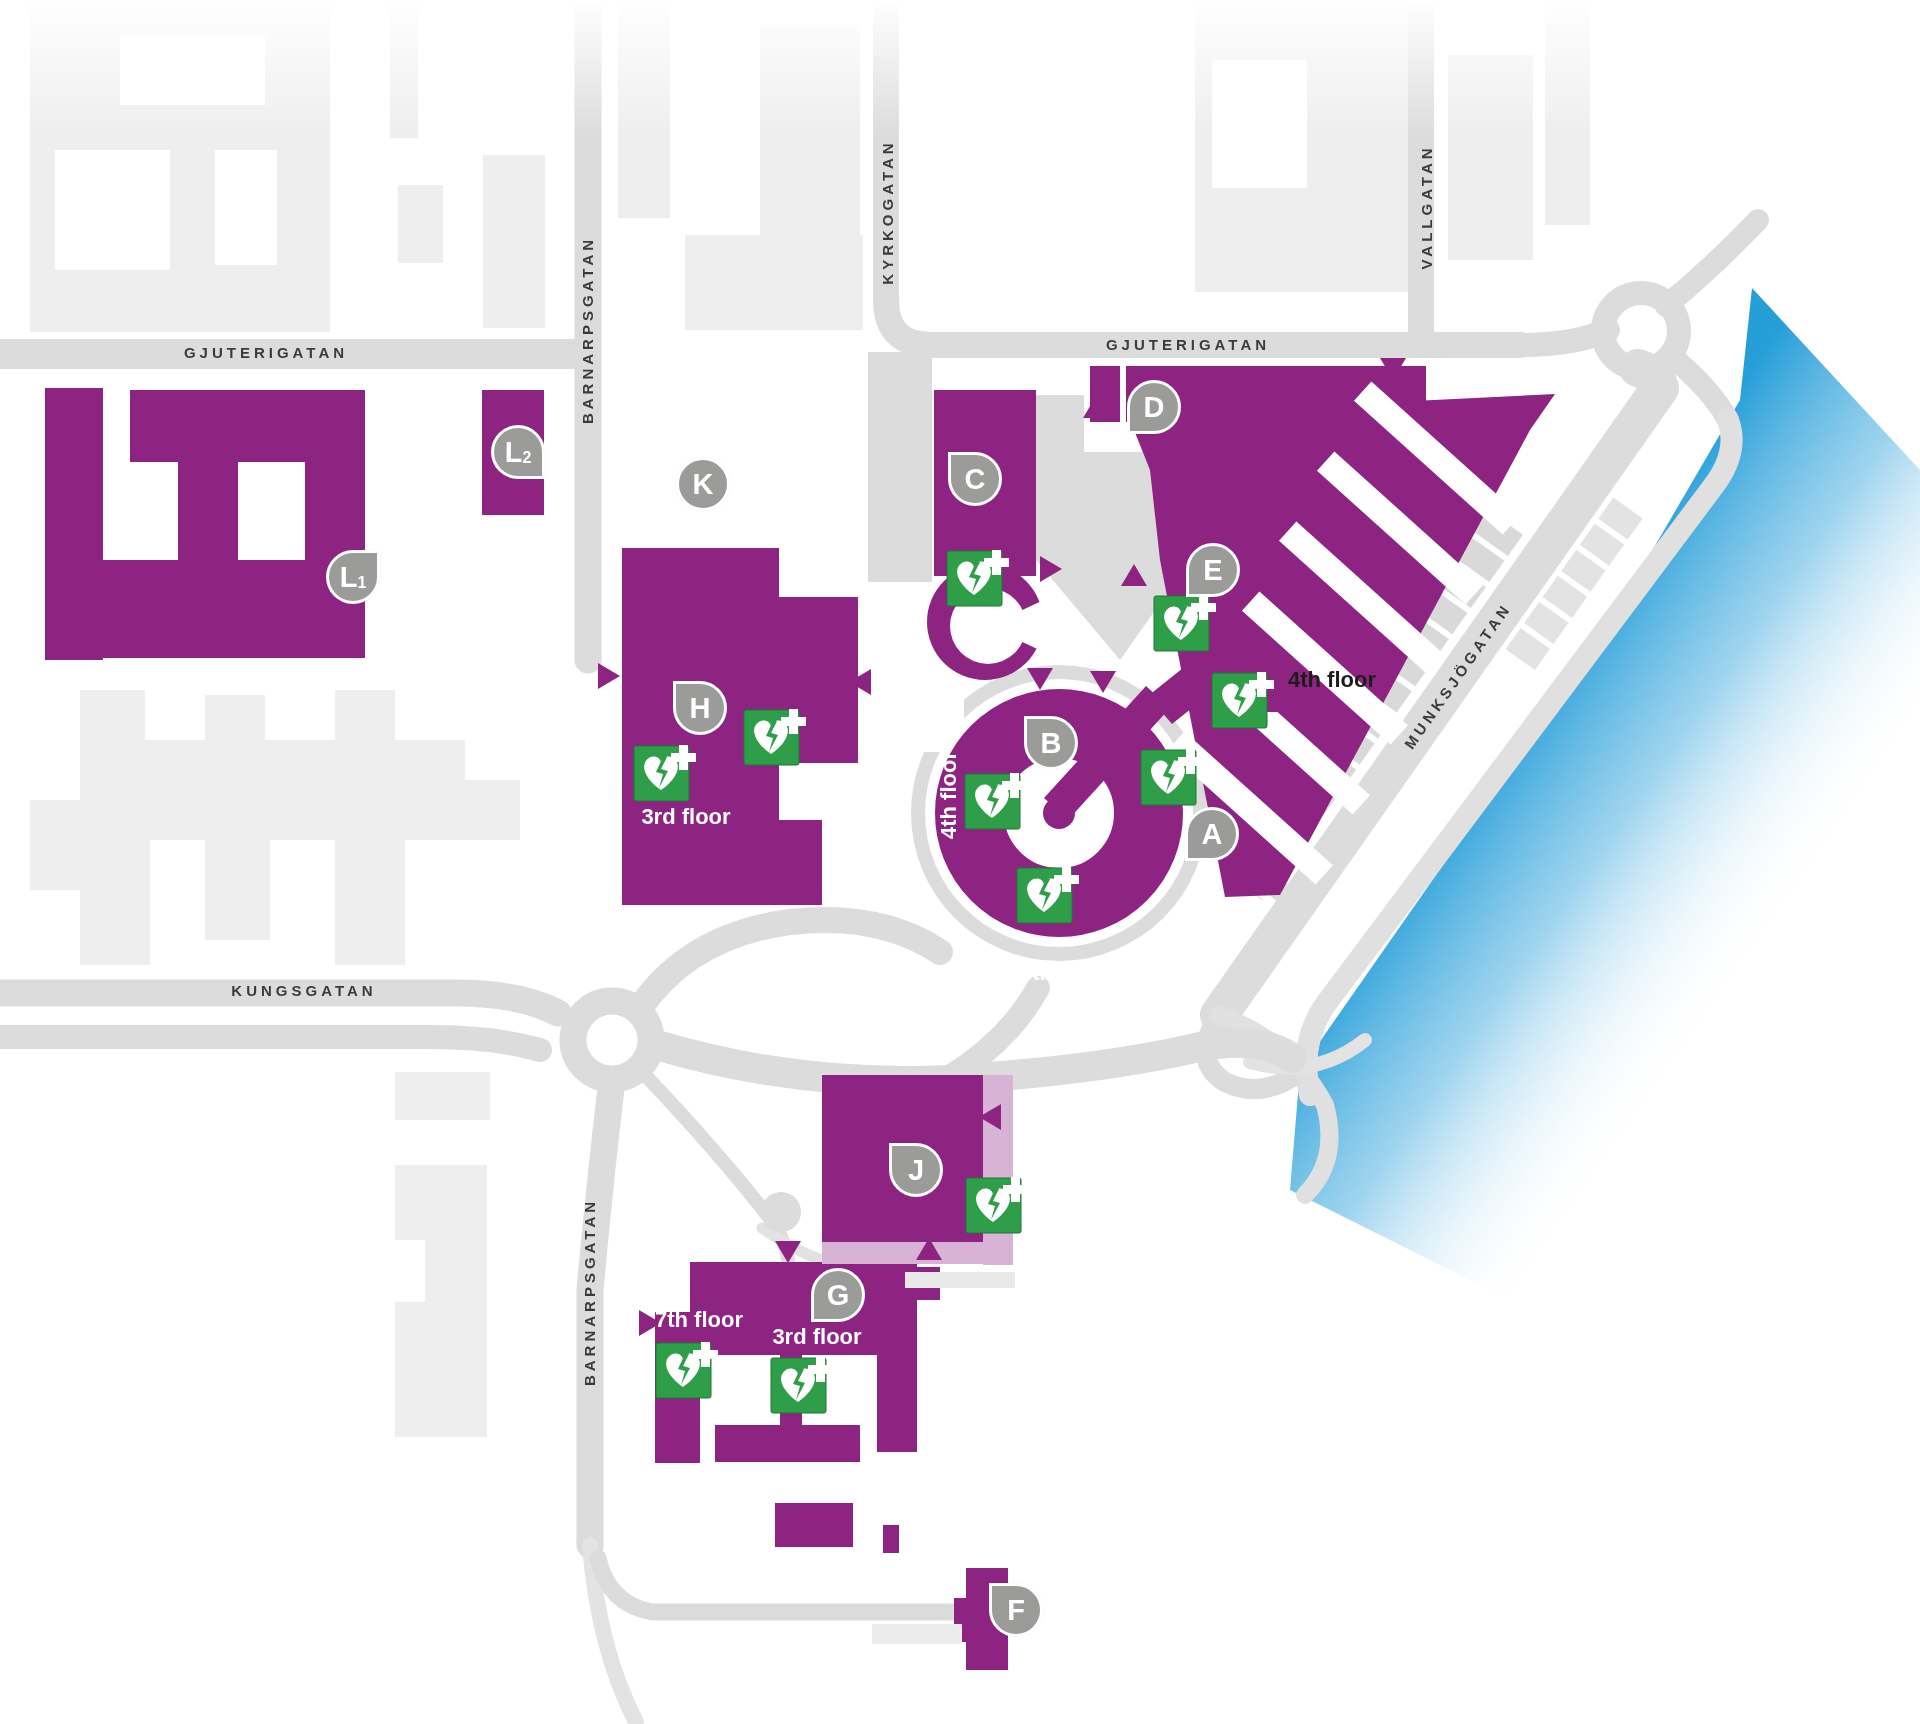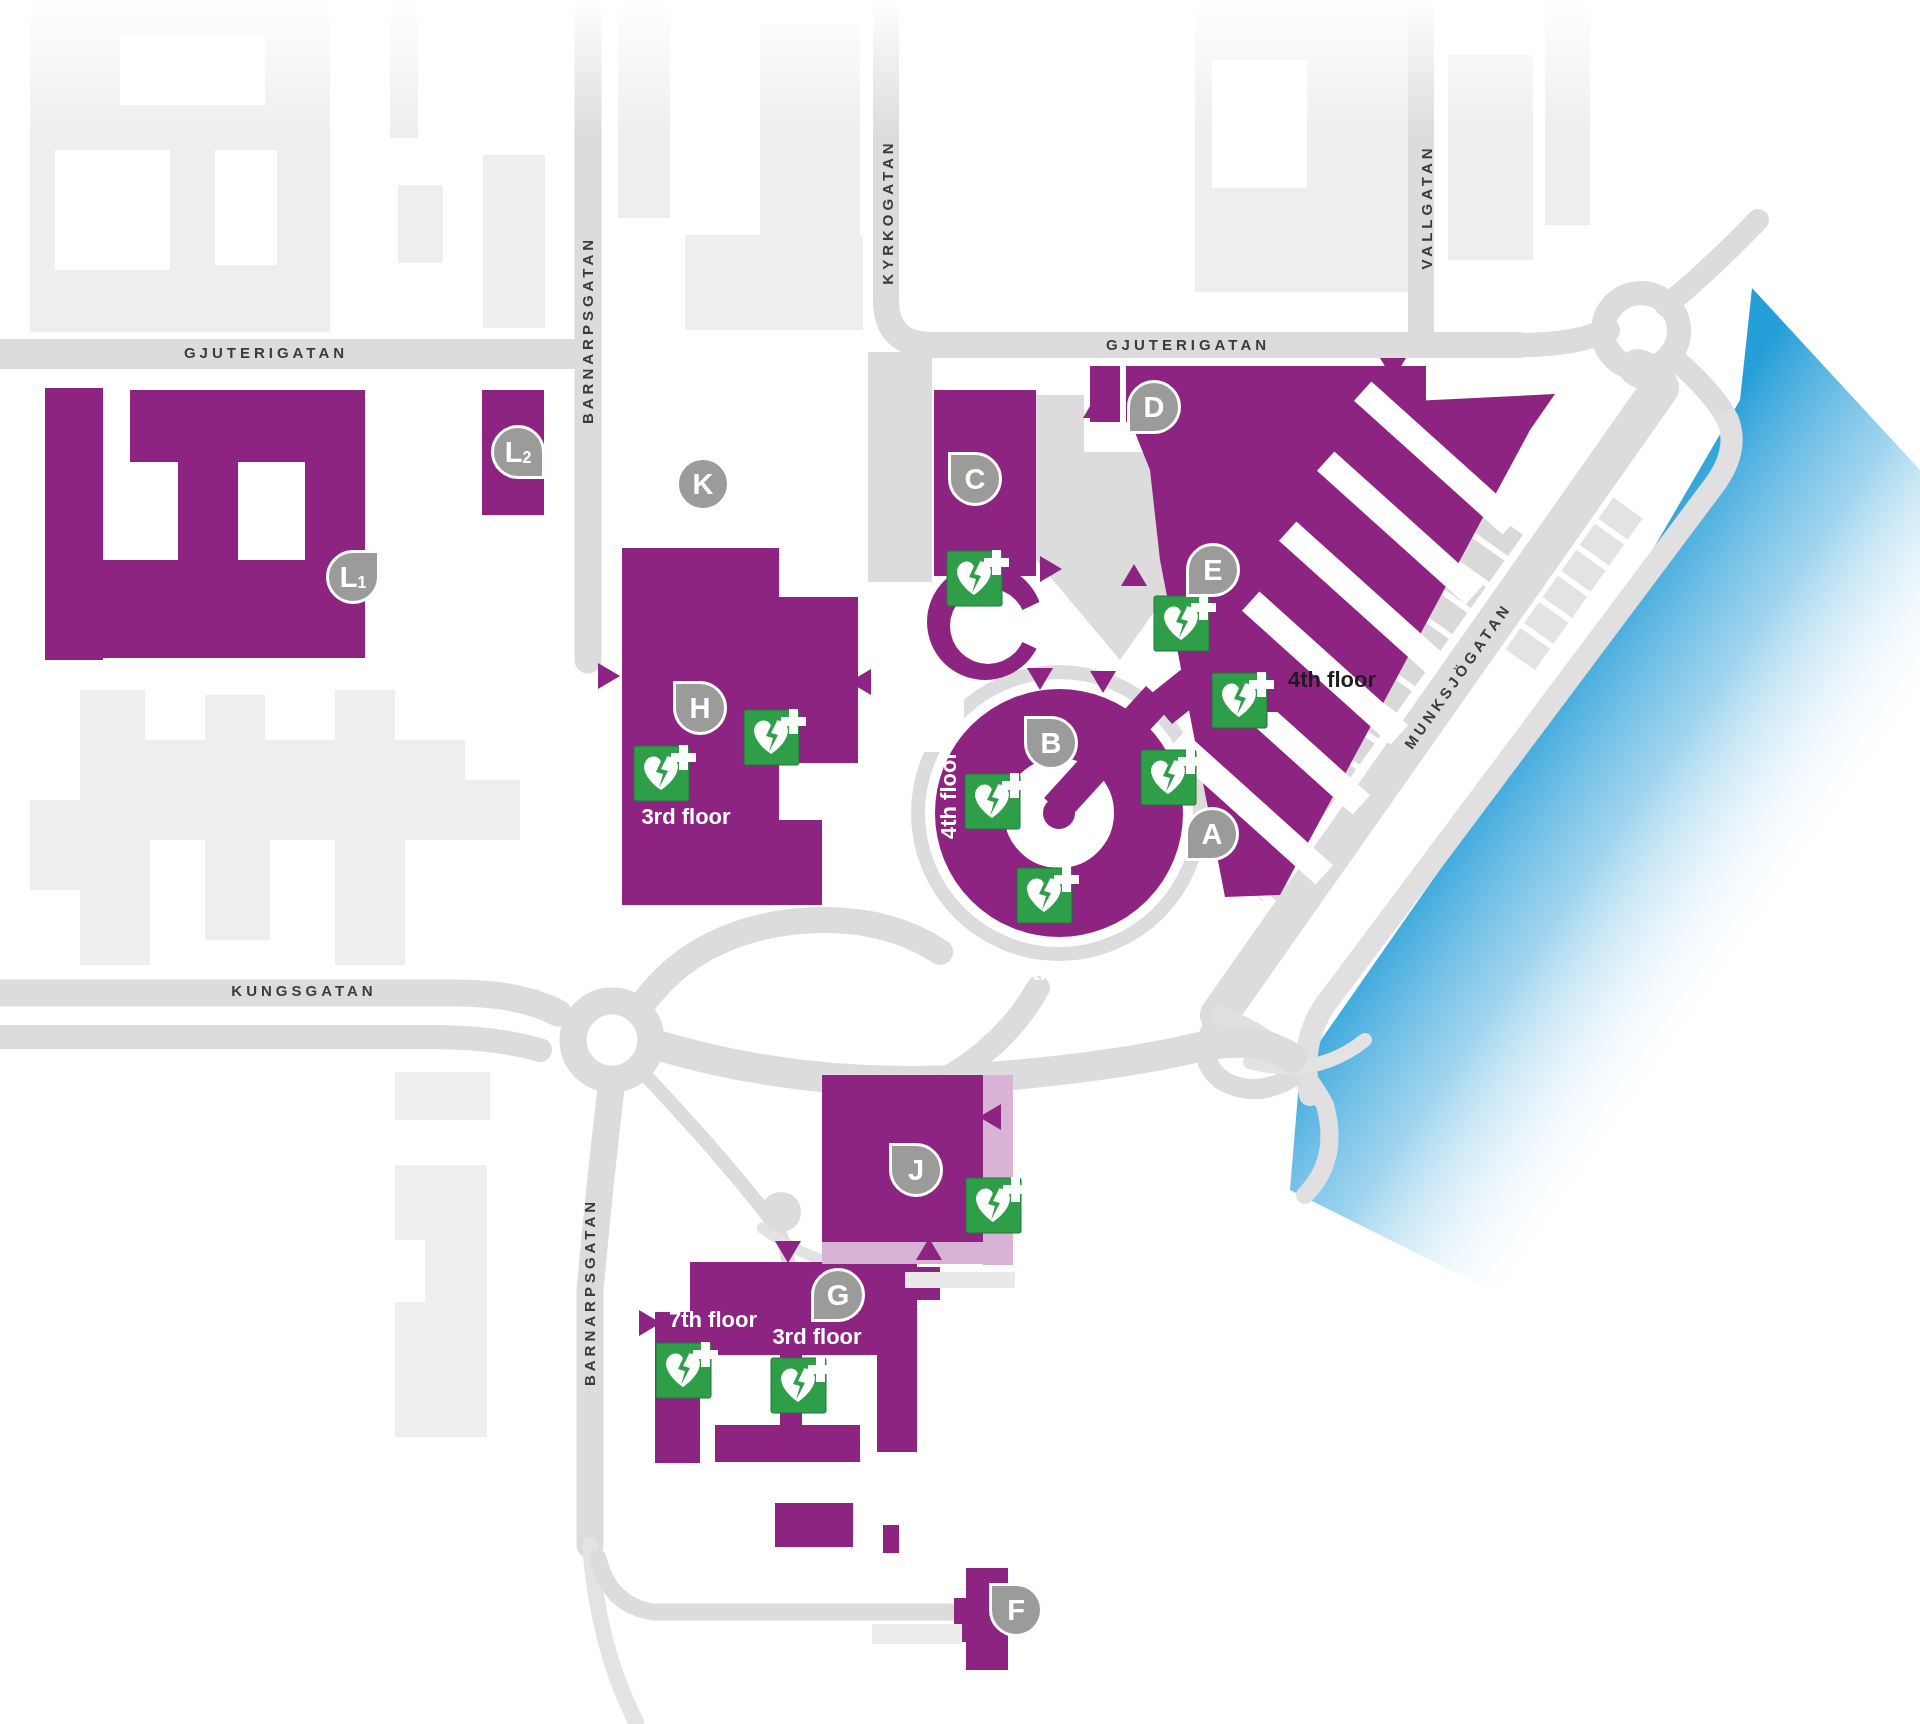--- a/index.html
+++ b/index.html
@@ -274,21 +274,21 @@
           <use href="#aed-symbol"></use>
         </svg></span>
   <span class="aed" style="left:770px;top:1348px;"><svg width="66" height="66">
           <use href="#aed-symbol"></use>
         </svg></span>
 
   <div class="floor-label dark" style="left:1288px;top:667px;">4th floor</div>
   <div class="floor-label vert" style="left:889px;top:782px;width:120px;">4th floor</div>
   <div class="floor-label" style="left:994px;top:917px;width:140px;margin-top:43px;">6th floor</div>
   <div class="floor-label" style="left:616px;top:804px;width:140px;">3rd floor</div>
-  <div class="floor-label" style="left:643px;top:1307px;width:140px;">7th floor</div>
+  <div class="floor-label" style="left:629px;top:1307px;width:140px;">7th floor</div>
   <div class="floor-label" style="left:747px;top:1324px;width:140px;">3rd floor</div>
 
   <div class="badge pin-bl" style="left:1185px;top:807px;">
         <span>A</span>
       </div>
   <div class="badge pin-tl" style="left:1024px;top:716px;">
         <span>B</span>
       </div>
   <div class="badge pin-tl" style="left:948px;top:452px;">
         <span>C</span>

